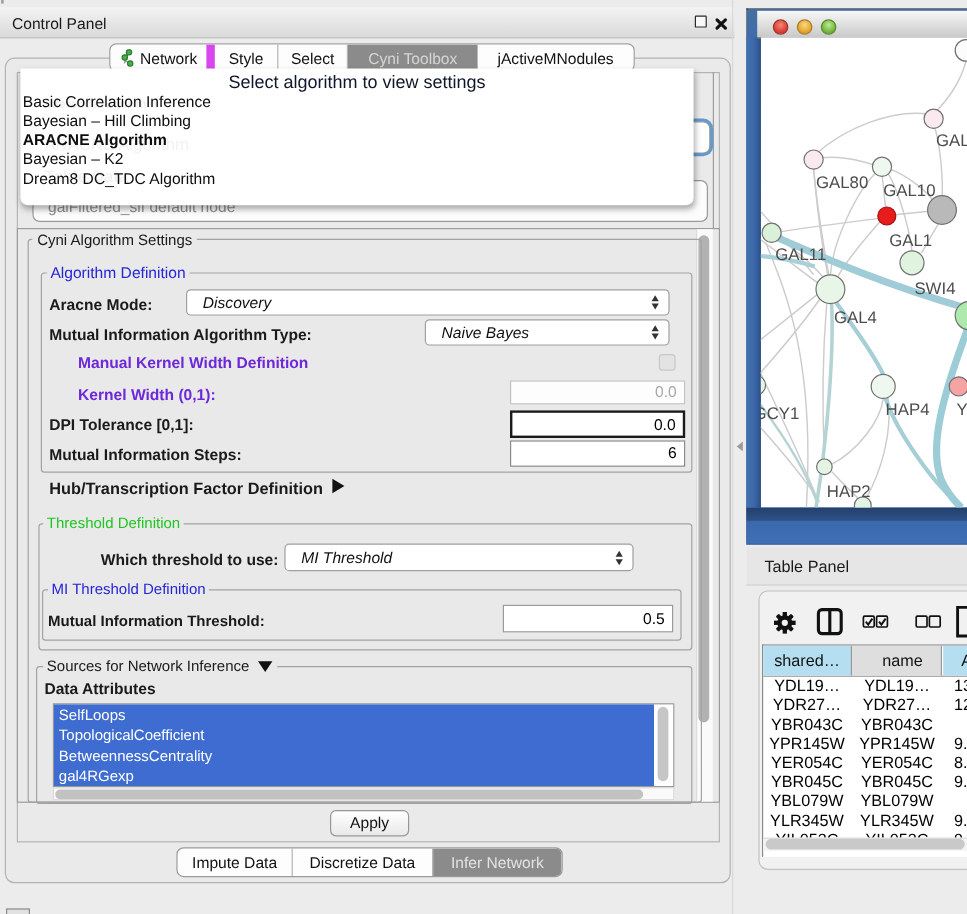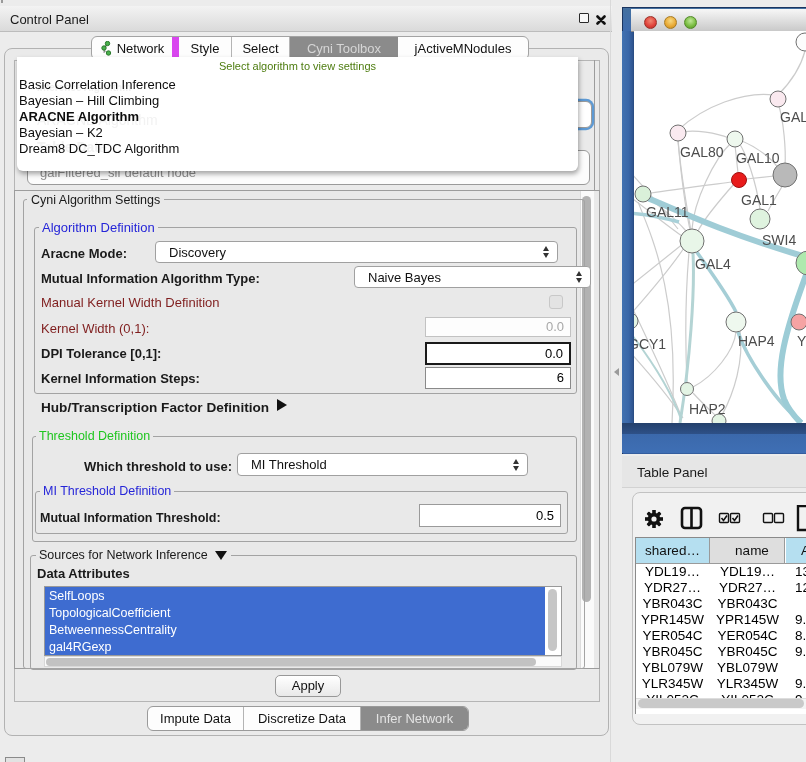--- a/index.html
+++ b/index.html
@@ -1,22 +1,22 @@
 <!DOCTYPE html>
 <html><head><meta charset="utf-8"><style>
 html,body{margin:0;padding:0;}
 body{width:806px;height:762px;position:relative;overflow:hidden;background:#ececec;
   font-family:"Liberation Sans",sans-serif;}
 .abs{position:absolute;}
 .b{font-weight:bold;}
 .lbl{position:absolute;font-size:13px;font-weight:bold;color:#1a1a1a;white-space:nowrap;}
-.glbl{position:absolute;font-size:13px;font-weight:normal;color:#7f1d1d;white-space:nowrap;}
+.glbl{position:absolute;font-size:13px;font-weight:bold;color:#6d28d9;white-space:nowrap;margin-left:24px;}
 .combo{position:absolute;background:#fff;border:1px solid #a0a0a0;border-radius:4px;
   font-size:13px;color:#111;box-sizing:border-box;}
-.combo .tx{position:absolute;left:13px;top:3px;white-space:nowrap;}
+.combo .tx{position:absolute;left:13px;top:3px;white-space:nowrap;font-style:italic;}
 .spin{position:absolute;right:7px;top:50%;width:7px;height:12px;margin-top:-6px;}
 .spin:before{content:"";position:absolute;left:0;top:0;border-left:3.5px solid transparent;
   border-right:3.5px solid transparent;border-bottom:5px solid #333;}
 .spin:after{content:"";position:absolute;left:0;bottom:0;border-left:3.5px solid transparent;
   border-right:3.5px solid transparent;border-top:5px solid #333;}
 .field{position:absolute;background:#fff;box-sizing:border-box;font-size:13px;
   text-align:right;padding-right:6px;}
 .seg{height:100%;display:flex;align-items:center;justify-content:center;
   font-size:13px;color:#111;white-space:nowrap;box-sizing:border-box;}
 .popitem{height:16px;line-height:16px;font-size:13px;color:#0d0d0d;white-space:nowrap;}
@@ -53,35 +53,35 @@
 <div class="abs" style="left:34px;top:227px;width:541px;height:165px;border:1px solid #a3a3a3;border-radius:3px;"></div>
 <div class="abs" style="left:39px;top:220px;background:#e9e9e9;padding:0 3px;font-size:13px;color:#2525d8;">Algorithm Definition</div>
 
 <div class="lbl" style="left:41px;top:246px;">Aracne Mode:</div>
 <div class="combo" style="left:155px;top:241px;width:403px;height:22px;">
     <span class="tx">Discovery</span>
     <span class="spin"></span>
   </div>
 
 <div class="lbl" style="left:41px;top:271px;">Mutual Information Algorithm Type:</div>
-<div class="combo" style="left:354px;top:266px;width:237px;height:22px;">
+<div class="combo" style="left:354px;top:266px;width:204px;height:22px;">
     <span class="tx">Naive Bayes</span>
     <span class="spin"></span>
   </div>
 
 <div class="glbl" style="left:41px;top:295px;">Manual Kernel Width Definition</div>
 <div class="abs" style="left:549px;top:295px;width:12px;height:12px;background:#e3e3e3;border:1px solid #c8c8c8;border-radius:3px;"></div>
 
 <div class="glbl" style="left:41px;top:321px;">Kernel Width (0,1):</div>
 <div class="field" style="left:425px;top:317px;width:146px;height:20px;border:1px solid #c2c2c2;background:#fdfdfd;color:#a8a8a8;line-height:18px;">0.0</div>
 
 <div class="lbl" style="left:41px;top:346px;">DPI Tolerance [0,1]:</div>
 <div class="field" style="left:425px;top:342px;width:146px;height:23px;border:2px solid #1a1a1a;color:#000;line-height:19px;">0.0</div>
 
-<div class="lbl" style="left:41px;top:371px;">Kernel Information Steps:</div>
+<div class="lbl" style="left:41px;top:371px;">Mutual Information Steps:</div>
 <div class="field" style="left:425px;top:367px;width:146px;height:22px;border:1px solid #8a8a8a;color:#000;line-height:20px;">6</div>
 
 <div class="lbl" style="left:41px;top:400px;font-size:13.6px;">Hub/Transcription Factor Definition</div>
 <div class="abs" style="left:277px;top:399px;width:0;height:0;border-top:6.5px solid transparent;border-bottom:6.5px solid transparent;border-left:10px solid #111;"></div>
 
 <div class="abs" style="left:32px;top:436px;width:543px;height:104px;border:1px solid #a3a3a3;border-radius:3px;"></div>
 <div class="abs" style="left:36px;top:429px;background:#e9e9e9;padding:0 3px;font-size:12.5px;color:#1fc61f;">Threshold Definition</div>
 
 <div class="lbl" style="left:84px;top:459px;">Which threshold to use:</div>
 <div class="combo" style="left:237px;top:453px;width:291px;height:23px;">
@@ -135,21 +135,21 @@
 
 <div class="abs" style="left:155px;top:101px;width:435px;height:25px;border:1px solid #9a9a9a;border-radius:6px;
   background:#fff;box-shadow:0 0 0 2.2px #5e9ad4;"></div>
 <div class="abs" style="left:27px;top:150px;width:561px;height:33px;border:1px solid #9a9a9a;border-radius:6px;
   background:#fcfcfc;overflow:hidden;">
     <div style="position:absolute;left:12px;top:14px;font-size:13px;color:#8f8f8f;white-space:nowrap;">galFiltered_sif default node</div>
   </div>
 
 <div class="abs" style="left:17px;top:57px;width:561px;height:114px;background:#fff;
   border-radius:0 0 6px 6px;box-shadow:1px 3px 5px rgba(0,0,0,0.35);">
-  <div style="text-align:center;font-size:11px;color:#4d7c0f;padding-top:3px;height:17px;">Select algorithm to view settings</div>
+  <div style="text-align:center;font-size:15px;color:#0f172a;padding-top:3px;height:17px;">Select algorithm to view settings</div>
   <div style="position:absolute;left:20px;top:25px;font-size:10px;color:#f0f0f0;font-weight:bold;">Inference Algorithm</div>
   <div style="position:absolute;left:20px;top:55px;font-size:14px;color:#f2f2f2;">ARACNE Algorithm</div>
   <div style="position:absolute;left:20px;top:82px;font-size:14px;color:#f2f2f2;font-weight:bold;">Table Data</div>
   <div style="padding-left:2px;position:relative;">
     <div class="popitem">Basic Correlation Inference</div>
     <div class="popitem">Bayesian – Hill Climbing</div>
     <div class="popitem b">ARACNE Algorithm</div>
     <div class="popitem">Bayesian – K2</div>
     <div class="popitem">Dream8 DC_TDC Algorithm</div>
   </div>

